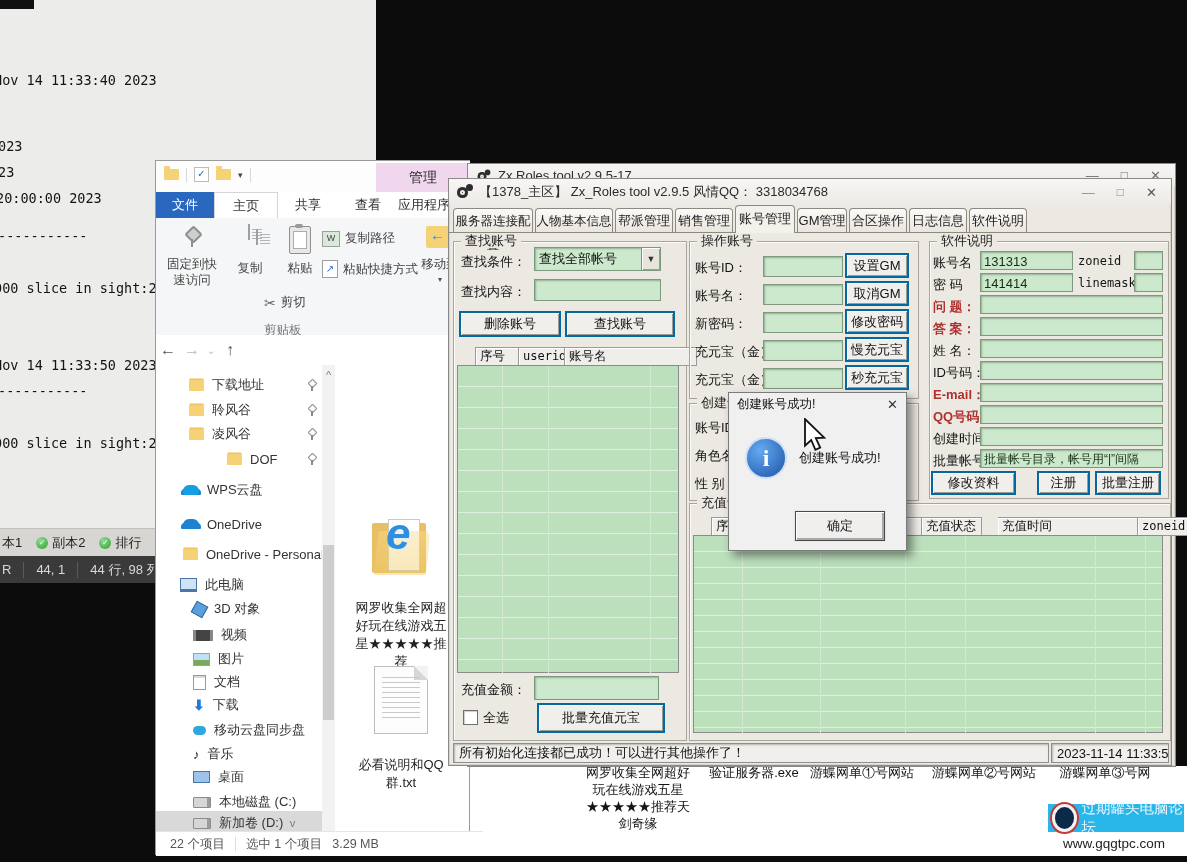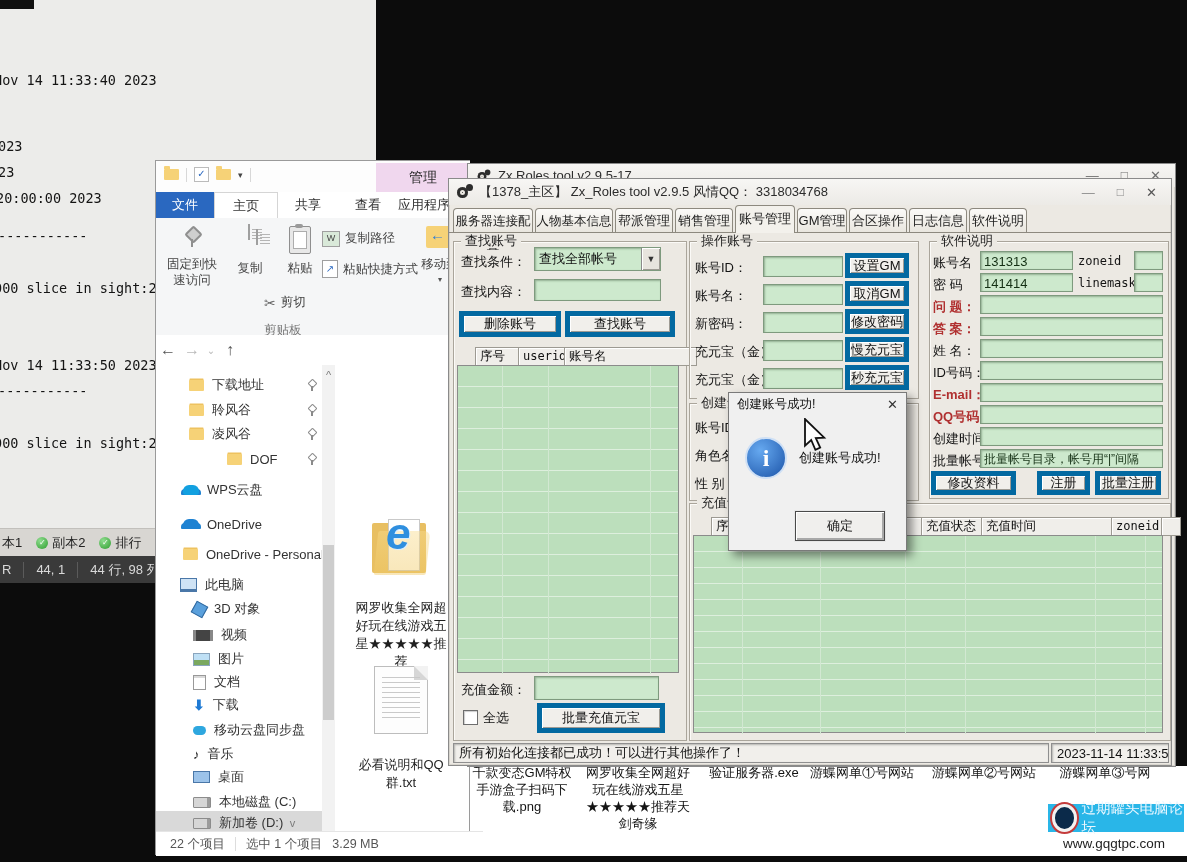--- a/index.html
+++ b/index.html
@@ -86,21 +86,21 @@
   .cbtns{margin-left:auto;display:flex;gap:22px;padding-right:14px;color:#6f6f6f;font-size:13px;}
   .gearico{position:relative;width:16px;height:16px;margin:0 6px 0 8px;}
   .gearico::before{content:"";position:absolute;left:0;top:3px;width:11px;height:11px;border-radius:50%;background:#2d2d2d;box-shadow:inset 0 0 0 3px #2d2d2d,inset 0 0 0 5px #ece9e3;}
   .gearico::after{content:"";position:absolute;left:9px;top:0px;width:7px;height:7px;border-radius:50%;background:#2d2d2d;}
   .ttab{position:absolute;top:3px;height:24px;line-height:24px;text-align:center;background:linear-gradient(#fbfaf8,#e9e6df);border:1px solid #8d897f;border-bottom:none;border-radius:4px 4px 0 0;font-size:13px;color:#1d1d1d;box-sizing:border-box;}
   .ttab.active{top:0;height:28px;line-height:26px;background:#f3f1ec;z-index:3;}
   .tabline{position:absolute;height:1px;background:#8d897f;}
   .group{border:1px solid #aaa59b;box-shadow:1px 1px 0 #fbfaf7 inset;}
   .glabel{position:absolute;background:#ece9e3;padding:0 4px;font-size:13px;color:#1d1d1d;line-height:14px;}
   .ginput{background:#cde9cd;border:1px solid #7e9a7e;box-shadow:inset 1px 1px 2px rgba(40,70,40,.35);box-sizing:border-box;font-size:13px;color:#143014;line-height:19px;padding:0 3px;overflow:hidden;white-space:nowrap;}
-  .cbtn{background:#f1efeb;border:5px solid #0369a1;box-shadow:inset 1px 1px 0 #fff,inset -1px -1px 0 #9e9b94;font-size:13px;color:#111;text-align:center;box-sizing:border-box;display:flex;align-items:center;justify-content:center;}
+  .cbtn{background:#f1efeb;border:2px solid #0369a1;box-shadow:inset 1px 1px 0 #fff,inset -1px -1px 0 #9e9b94;font-size:13px;color:#111;text-align:center;box-sizing:border-box;display:flex;align-items:center;justify-content:center;}
   .flabel{position:absolute;font-size:13px;color:#141414;white-space:nowrap;}
   .flabel.red{color:#b03030;font-weight:bold;}
   .combo{background:#cde9cd;border:1px solid #7e9a7e;box-shadow:inset 1px 1px 2px rgba(40,70,40,.35);display:flex;align-items:center;box-sizing:border-box;}
   .combo .val{flex:1;font-size:13px;padding-left:4px;color:#111;}
   .combo .drop{width:18px;height:100%;background:#e7e4de;border-left:1px solid #8a8a8a;box-shadow:inset 1px 1px 0 #fff,inset -1px -1px 0 #9e9b94;font-size:9px;color:#333;display:flex;align-items:center;justify-content:center;}
   .thead{position:absolute;display:flex;padding-left:18px;}
   .thcell{background:#f0eeea;border:1px solid #9d9a92;border-left:none;box-shadow:inset 1px 1px 0 #fff;font-size:12.5px;color:#111;line-height:17px;padding-left:4px;box-sizing:border-box;white-space:nowrap;overflow:hidden;}
   .thcell:first-child{border-left:1px solid #9d9a92;}
   .gtable{background:repeating-linear-gradient(180deg,#bcdfbc 0px,#bcdfbc 20px,#ddefdd 20px,#ddefdd 21px);border:1px solid #8b8b8b;box-sizing:border-box;}
   .gtable.fine{background:repeating-linear-gradient(180deg,#bcdfbc 0px,#bcdfbc 15px,#ddefdd 15px,#ddefdd 16px);}
@@ -117,21 +117,20 @@
   .desk-label{position:absolute;width:104px;text-align:center;font-size:13px;line-height:17px;color:#141414;}
   .logo-banner{background:#29b6e8;color:#eaf7ff;display:flex;align-items:center;font-size:14.5px;gap:4px;padding-left:4px;}
   .logo-circ{width:22px;height:22px;border-radius:50%;background:#0b2a4a;border:3px solid #f2f2f2;box-shadow:0 0 0 2px #c43b3b;box-sizing:content-box;}
 </style>
 </head>
 <body>
 
 <div id="screen">
 
   <div class="abs" style="left:436px;top:766px;width:751px;height:90px;background:#fff;"></div>
-  <div class="desk-label" style="left:470px;top:764px;">千款变态GM特权手游盒子扫码下载.png</div>
   <div class="desk-label" style="left:586px;top:764px;">网罗收集全网超好玩在线游戏五星★★★★★推荐天剑奇缘</div>
   <div class="desk-label" style="left:702px;top:764px;">验证服务器.exe</div>
   <div class="desk-label" style="left:810px;top:764px;">游蝶网单①号网站</div>
   <div class="desk-label" style="left:932px;top:764px;">游蝶网单②号网站</div>
   <div class="desk-label" style="left:1053px;top:764px;">游蝶网单③号网</div>
   <div class="abs" style="left:1045px;top:796px;width:138px;height:60px;background:#fff;">
     <div class="logo-banner abs" style="left:3px;top:8px;width:132px;height:28px;">
       <span class="logo-circ"></span>
       <span>过期罐头电脑论坛</span>
     </div>
@@ -426,21 +425,21 @@
     <div class="flabel" style="left:246px;top:240px;">账号ID：</div>
     <div class="flabel" style="left:246px;top:268px;">角色名：</div>
     <div class="flabel" style="left:246px;top:296px;">性  别：</div>
 
     <div class="group abs" style="left:240px;top:324px;width:480px;height:236px;"></div>
     <div class="glabel" style="left:248px;top:317px;">充值记录</div>
     <div class="thead" style="left:244px;top:338px;">
       <span class="thcell" style="width:48px;">序号</span>
       <span class="thcell" style="width:163px;"></span>
       <span class="thcell" style="width:60px;">充值状态</span>
-      <span class="thcell" style="width:130px;">充值时间</span>
+      <span class="thcell" style="width:140px;margin-left:16px;">充值时间</span>
       <span class="thcell" style="width:50px;font-family:'DejaVu Sans Mono',monospace;font-size:12px;">zoneid</span>
       <span class="thcell" style="width:19px;"></span>
     </div>
     <div class="gtable fine abs" style="left:244px;top:356px;width:470px;height:198px;">
       <div class="vline" style="left:48px;top:0;height:198px;"></div>
       <div class="vline" style="left:126px;top:0;height:198px;"></div>
       <div class="vline" style="left:211px;top:0;height:198px;"></div>
       <div class="vline" style="left:271px;top:0;height:198px;"></div>
       <div class="vline" style="left:401px;top:0;height:198px;"></div>
       <div class="vline" style="left:451px;top:0;height:198px;"></div>

